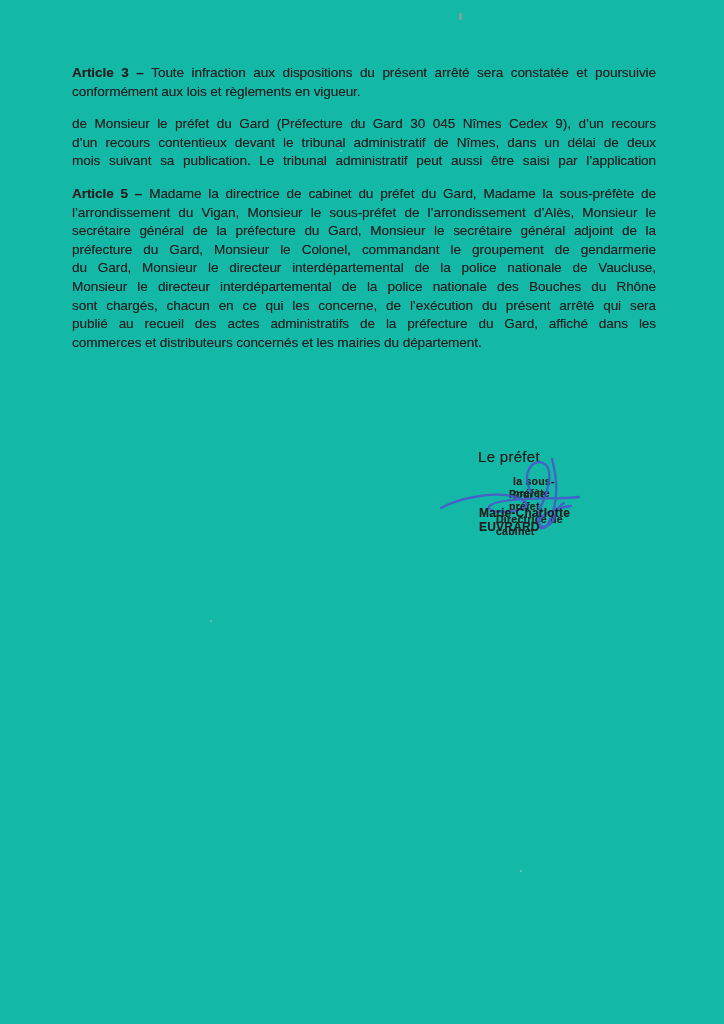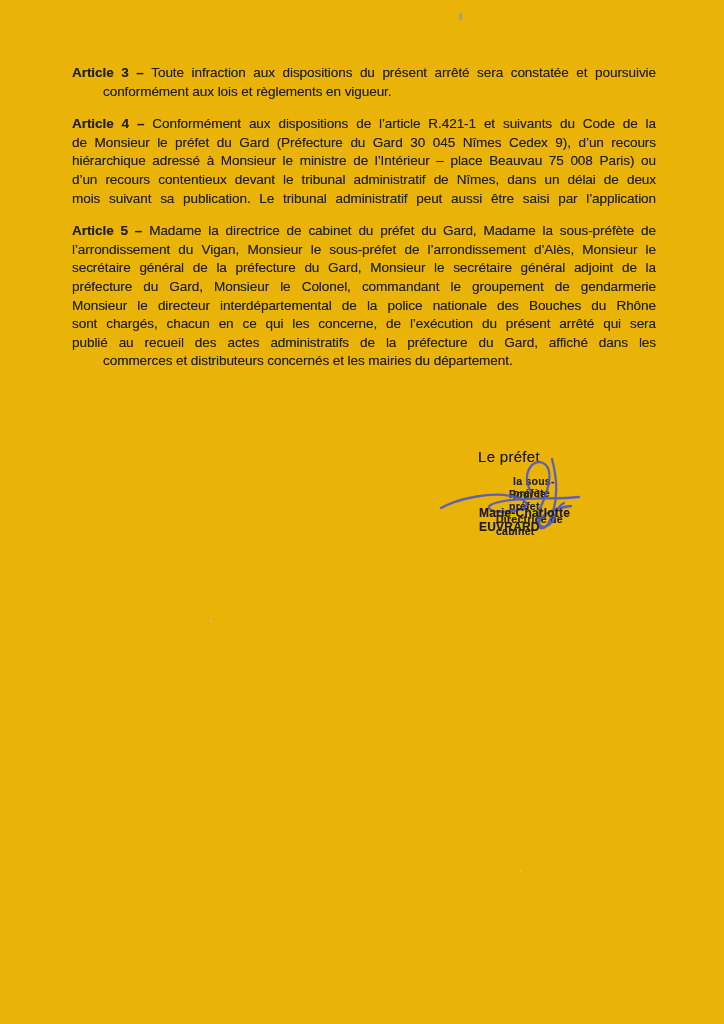--- a/index.html
+++ b/index.html
@@ -4,21 +4,21 @@
 <style>
   html, body {
     margin: 0;
     padding: 0;
     background: #ffffff;
   }
   .page {
     position: relative;
     width: 724px;
     height: 1024px;
-    background: #eab308;
+    background: #14b8a6;
     overflow: hidden;
     font-family: "Liberation Sans", sans-serif;
     color: #1f1f1f;
   }
   
   .doc-body {
     position: absolute;
     left: 72px;
     top: 64px;
     width: 584px;
@@ -27,21 +27,21 @@
     letter-spacing: -0.1px;
     color: #1f1f1f;
     text-shadow: 0 0 0.45px rgba(40,40,40,0.55);
   }
   .para { margin: 0 0 14px 0; }
   .line {
     text-align: justify;
     text-align-last: justify;
     white-space: normal;
   }
-  .line.last { text-align-last: left; margin-left: 31px; }
+  .line.last { text-align-last: left; }
   .seg-bold { font-weight: bold; }
   .seg-link {
     text-decoration: underline;
     text-underline-offset: 2px;
     color: inherit;
     cursor: pointer;
   }
   
   .sig-block {
     position: absolute;
@@ -117,31 +117,30 @@
   <div class="dot" style="left:340px; top:150px;"></div>
   <div class="dot" style="left:210px; top:620px;"></div>
   <div class="dot" style="left:520px; top:870px;"></div>
 
   <div class="doc-body">
       <div class="para">
         <div class="line"><span class="seg-bold">Article 3 – </span><span>Toute infraction aux dispositions du présent arrêté sera constatée et poursuivie</span></div>
         <div class="line last"><span>conformément aux lois et règlements en vigueur.</span></div>
       </div>
       <div class="para">
-        <div class="line"><span class="seg-bold">Article 4 – </span><span>Conformément aux dispositions de l’article R.421-1 et suivants du Code de la</span></div>
         <div class="line"><span>de Monsieur le préfet du Gard (Préfecture du Gard 30 045 Nîmes Cedex 9), d’un recours</span></div>
-        <div class="line"><span>hiérarchique adressé à Monsieur le ministre de l’Intérieur – place Beauvau 75 008 Paris) ou</span></div>
         <div class="line"><span>d’un recours contentieux devant le tribunal administratif de Nîmes, dans un délai de deux</span></div>
         <div class="line"><span>mois suivant sa publication. Le tribunal administratif peut aussi être saisi par l’application</span></div>
       </div>
       <div class="para">
         <div class="line"><span class="seg-bold">Article 5 – </span><span>Madame la directrice de cabinet du préfet du Gard, Madame la sous-préfète de</span></div>
         <div class="line"><span>l’arrondissement du Vigan, Monsieur le sous-préfet de l’arrondissement d’Alès, Monsieur le</span></div>
         <div class="line"><span>secrétaire général de la préfecture du Gard, Monsieur le secrétaire général adjoint de la</span></div>
         <div class="line"><span>préfecture du Gard, Monsieur le Colonel, commandant le groupement de gendarmerie</span></div>
+        <div class="line"><span>du Gard, Monsieur le directeur interdépartemental de la police nationale de Vaucluse,</span></div>
         <div class="line"><span>Monsieur le directeur interdépartemental de la police nationale des Bouches du Rhône</span></div>
         <div class="line"><span>sont chargés, chacun en ce qui les concerne, de l’exécution du présent arrêté qui sera</span></div>
         <div class="line"><span>publié au recueil des actes administratifs de la préfecture du Gard, affiché dans les</span></div>
         <div class="line last"><span>commerces et distributeurs concernés et les mairies du département.</span></div>
       </div>
     </div>
 
   <div class="sig-block">
     <div class="sig-printed">Le préfet</div>
     <div class="stamp stamp-1">Pour le préfet,</div>

